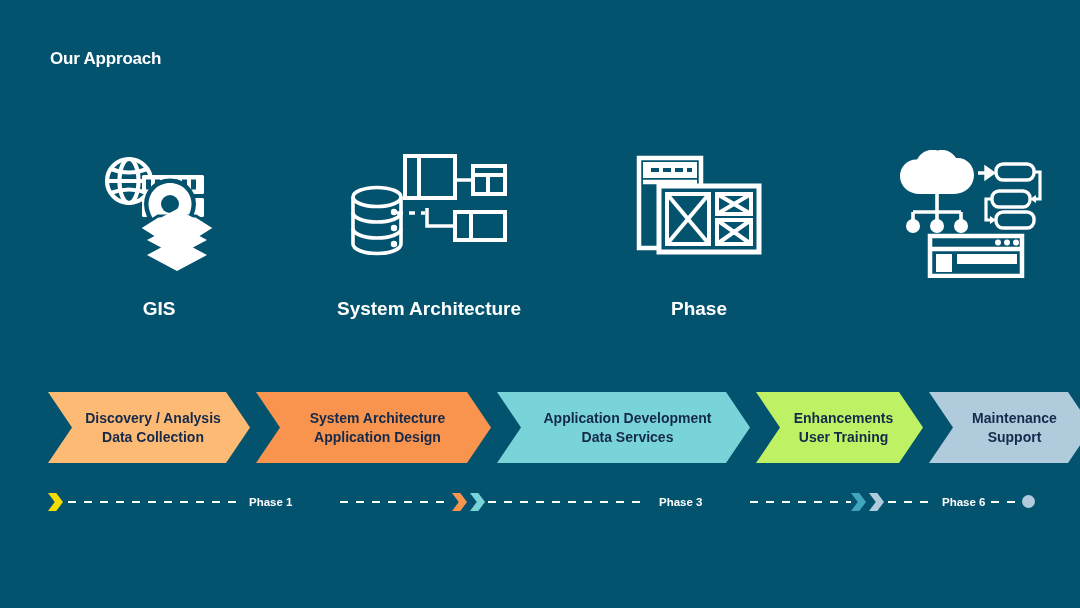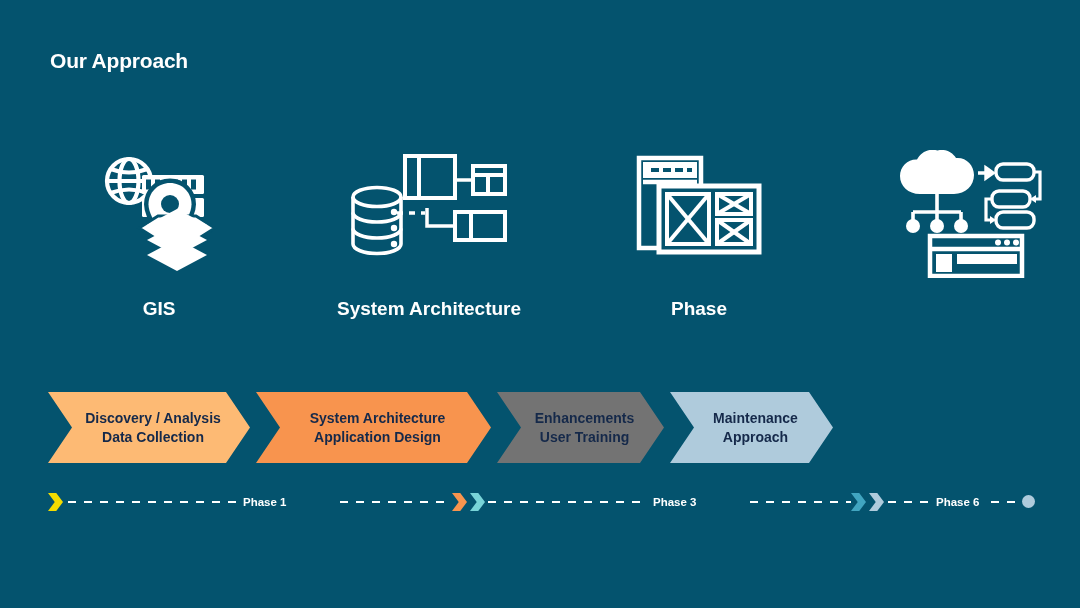--- a/index.html
+++ b/index.html
@@ -13,21 +13,21 @@
     font-family: "Liberation Sans", sans-serif;
     overflow: hidden;
     position: relative;
   }
 
   
   #slide-title {
     position: absolute;
     left: 50px;
     top: 49px;
-    font-size: 21px;
+    font-size: 17px;
     font-weight: bold;
     color: #ffffff;
     letter-spacing: -0.2px;
   }
 
   
   #icon-row {
     position: absolute;
     left: 0;
     top: 150px;
@@ -112,20 +112,21 @@
     clip-path: polygon(0 0, 55% 0, 100% 50%, 55% 100%, 0 100%, 45% 50%);
   }
   .tl-label {
     position: absolute;
     top: 3px;
     font-size: 11.5px;
     font-weight: bold;
     color: #ffffff;
     white-space: nowrap;
     line-height: 18px;
+    margin-left: 6px;
   }
   .tl-dot {
     position: absolute;
     top: 5px;
     width: 13px;
     height: 13px;
     border-radius: 50%;
   }
 </style>
 </head>
@@ -318,27 +319,31 @@
 
 <div id="chevron-band">
   <div class="chev" style="background: #fdba74; width: 202px; flex: 0 0 202px;">
     <div class="chev-label" style="color: rgb(21, 41, 74);">Discovery / Analysis
 Data Collection</div>
   </div>
   <div class="chev" style="background: rgb(248, 148, 78); width: 235px; flex: 0 0 235px;">
     <div class="chev-label" style="color: rgb(21, 41, 74);">System Architecture
 Application Design</div>
   </div>
-  <div class="chev" style="background: #737373; width: 167px; flex: 0 0 167px;">
+  <div class="chev" style="background: rgb(120, 212, 216); width: 253px; flex: 0 0 253px;">
+    <div class="chev-label" style="color: rgb(21, 41, 74);">Application Development
+Data Services</div>
+  </div>
+  <div class="chev" style="background: #bef264; width: 167px; flex: 0 0 167px;">
     <div class="chev-label" style="color: rgb(21, 41, 74);">Enhancements
 User Training</div>
   </div>
   <div class="chev" style="background: rgb(175, 203, 220); width: 163px; flex: 0 0 163px;">
     <div class="chev-label" style="color: rgb(21, 41, 74);">Maintenance
-Approach</div>
+Support</div>
   </div>
 </div>
 
 <div id="phase-timeline">
 
   <div class="dash-seg" style="left:20px; width:170px;"></div>
   <div class="dash-seg" style="left:292px; width:112px;"></div>
   <div class="dash-seg" style="left:440px; width:160px;"></div>
   <div class="dash-seg" style="left:702px; width:101px;"></div>
   <div class="dash-seg" style="left:840px; width:44px;"></div>

